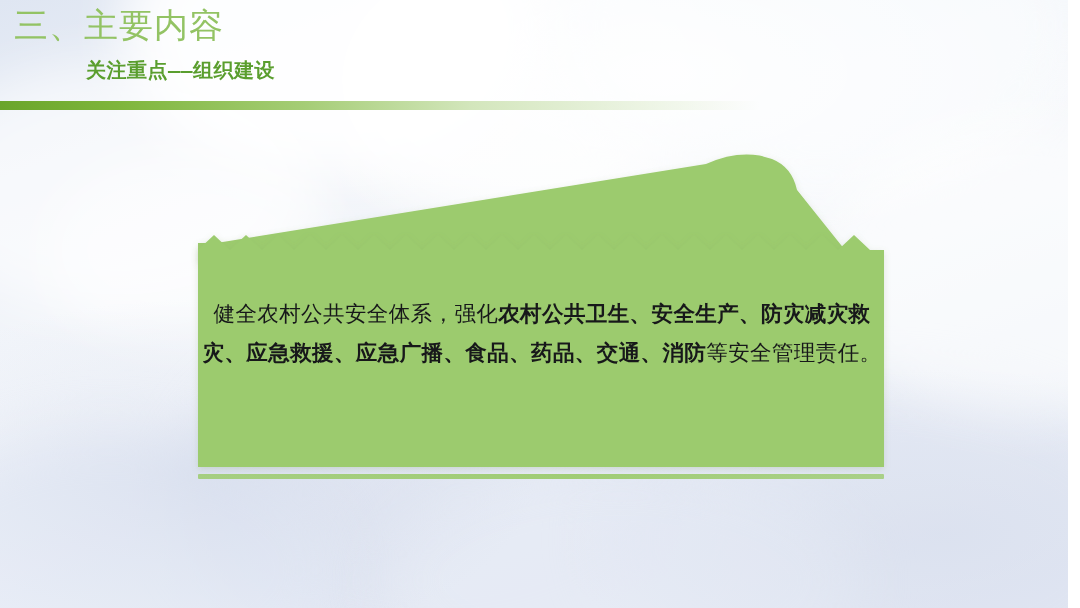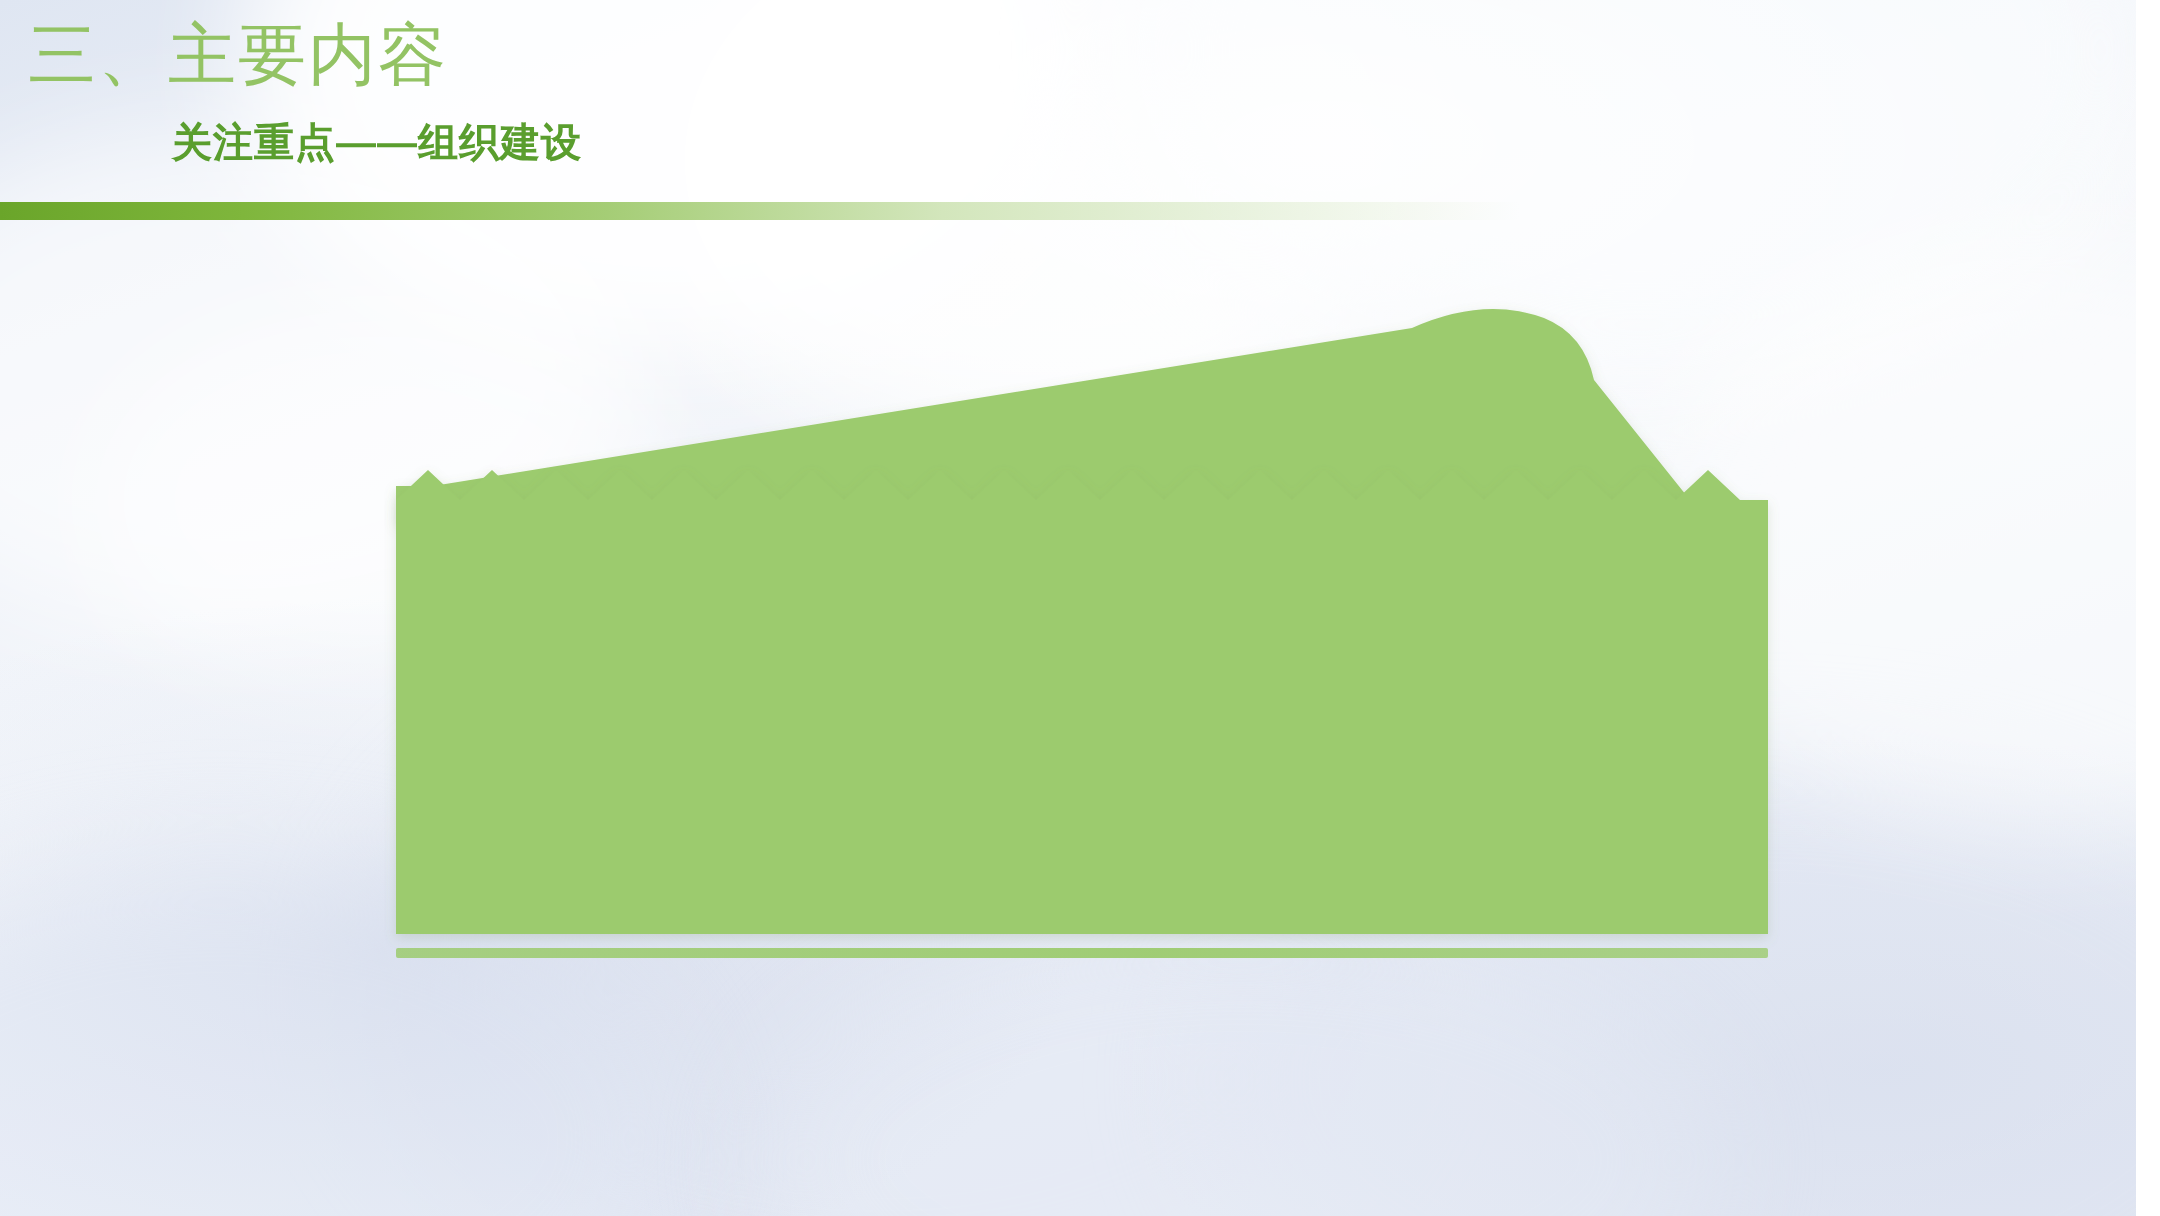--- a/index.html
+++ b/index.html
@@ -12,20 +12,21 @@
     overflow: hidden;
     font-family: "Liberation Sans", "DejaVu Sans", sans-serif;
   }
 
   #slide {
     position: relative;
     width: 1068px;
     height: 608px;
     overflow: hidden;
     background: #eef1f7;
+    font-family: Liberation Mono, monospace;
   }
 
   
   .sky-base {
     position: absolute;
     inset: 0;
     background:
       linear-gradient(160deg, #dfe6f2 0%, #edf1f8 22%, #f7f9fc 48%, #eef2f8 70%, #e6ebf4 100%);
   }
   .cloud {
@@ -180,14 +181,17 @@
                  L 884 250
                  L 884 467
                  L 198 467
                  Z" fill="#9ccb6e"></path>
       </g>
 
       <rect x="198" y="474" width="686" height="5" rx="1" fill="url(#accentFade)"></rect>
     </svg>
   </div>
 
+  <div class="card-text">
+    <span>健全农村公共安全体系，强化</span><span class="em">农村公共卫生、安全生产、防灾减灾救灾、应急救援、应急广播、食品、药品、交通、消防</span><span>等安全管理责任。</span>
+  </div>
 
 </div>
 
 </body></html>

